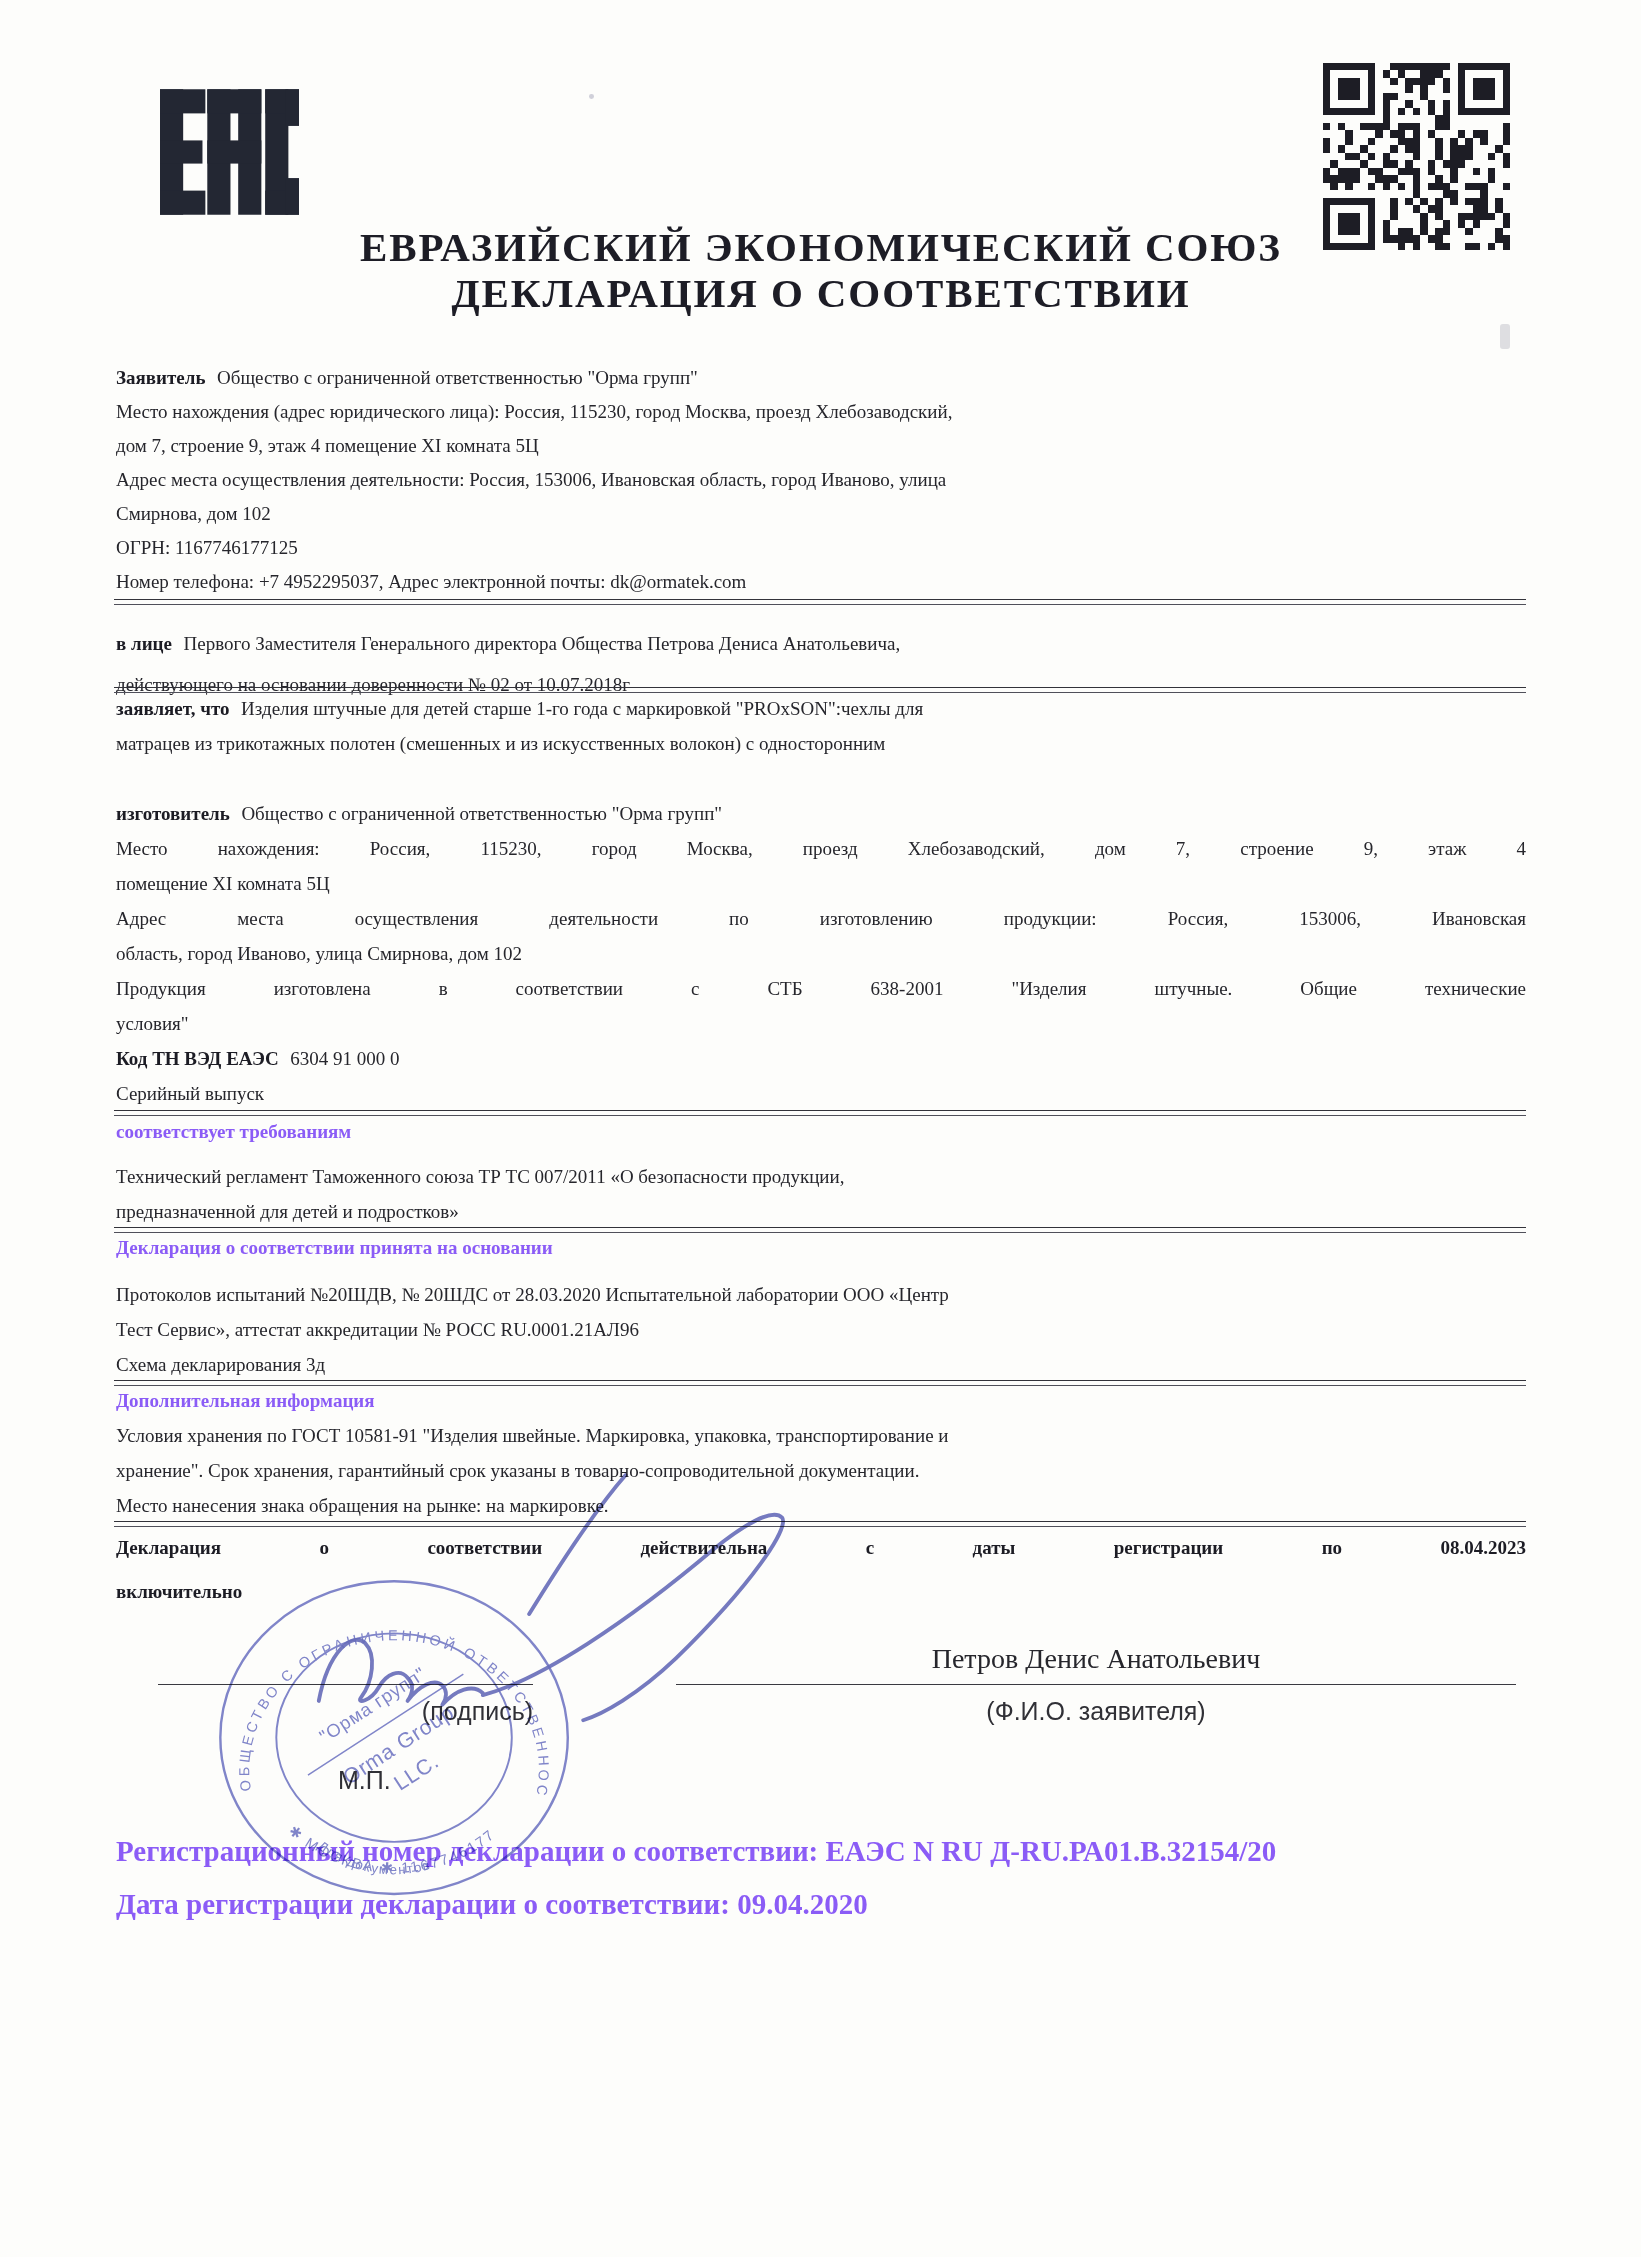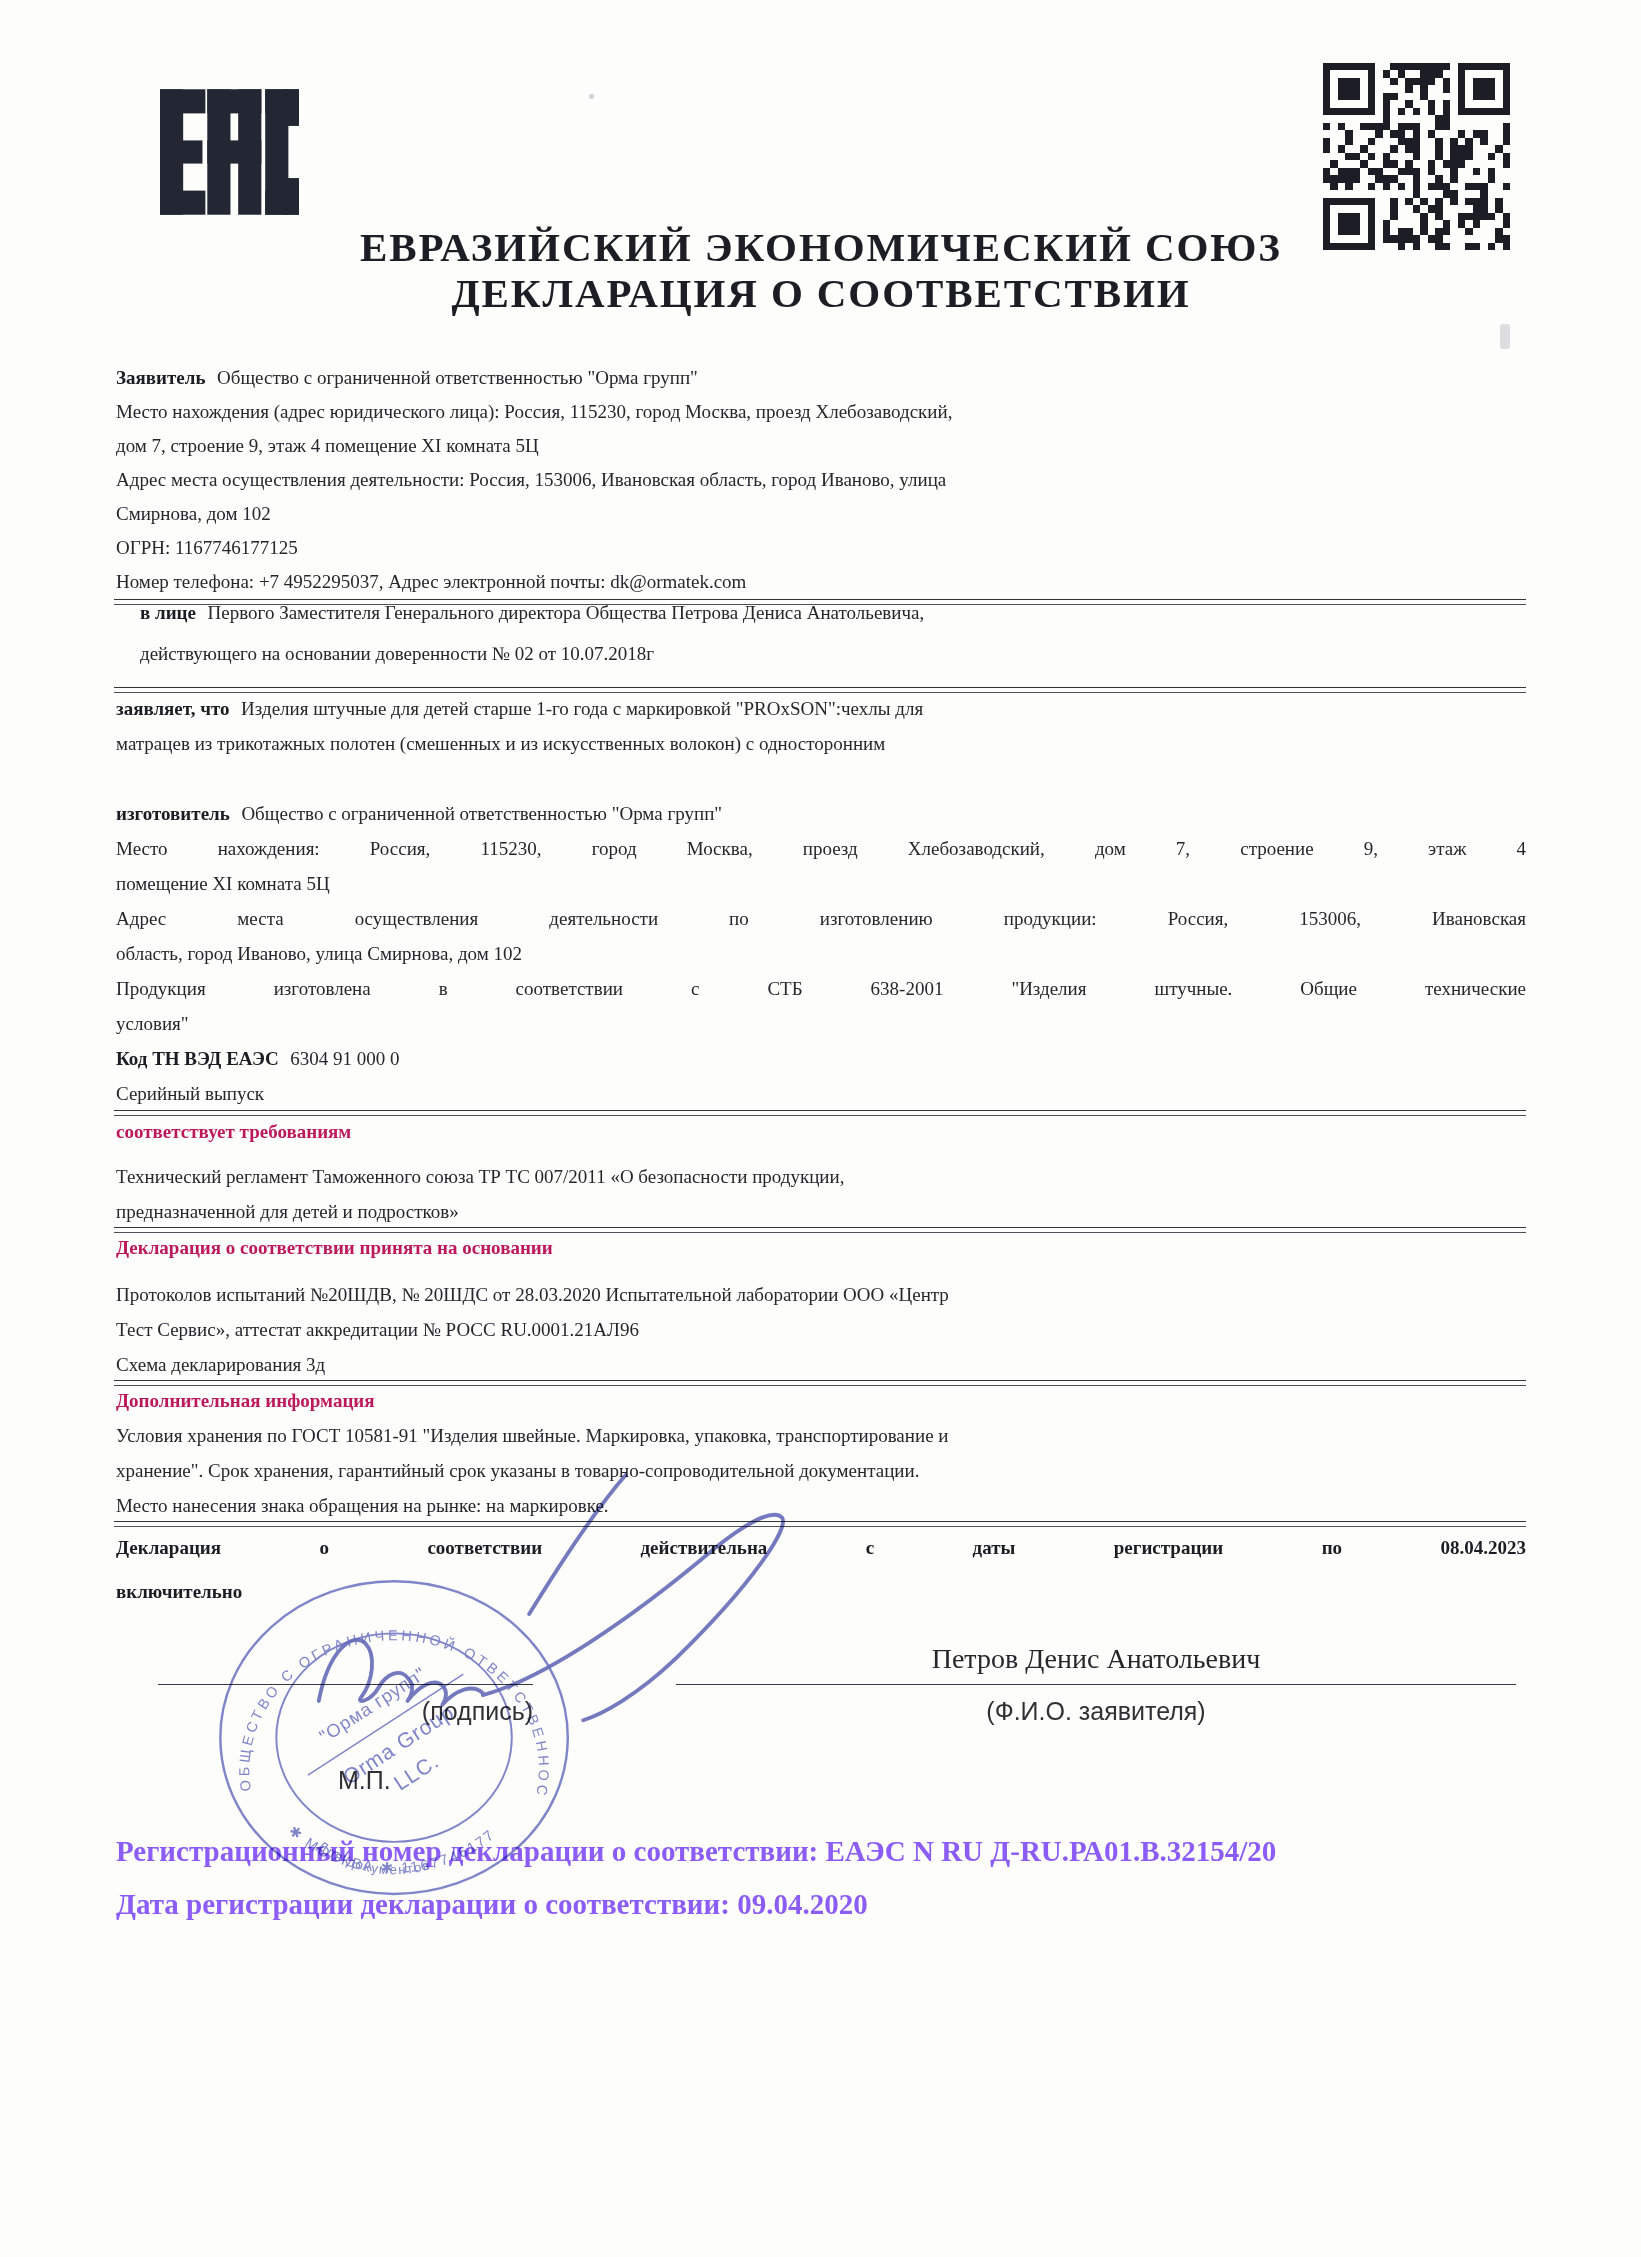--- a/index.html
+++ b/index.html
@@ -9,25 +9,25 @@
   }
   .abs{position:absolute;}
   
   #title{left:116px;top:224px;width:1410px;text-align:center;
     font-weight:bold;font-size:41px;line-height:46px;letter-spacing:1.9px;color:#1d1d26;}
   
   .block{position:absolute;left:116px;width:1410px;font-size:19px;}
   .line{height:34px;line-height:34px;white-space:nowrap;}
   .just{text-align:justify;text-align-last:justify;white-space:normal;}
   .lbl{font-weight:bold;color:#1c1c24;margin-right:11.6px;}
-  .bh{font-weight:bold;color:#be185d;}
+  .bh{font-weight:bold;color:#8b5cf6;}
   .rule{position:absolute;left:114px;width:1412px;height:3.9px;
     border-top:1.9px solid #33333a;border-bottom:1px solid #50505a;}
   .b-applicant{top:361px;}
-  .b-vlice{top:592px;margin-left:24px;} .b-vlice .line{height:41px;line-height:41px;}
+  .b-vlice{top:623px;} .b-vlice .line{height:41px;line-height:41px;}
   .b-product{top:691px;} .b-product .line{height:35px;line-height:35px;}
   .b-manuf{top:796px;} .b-manuf .line{height:35px;line-height:35px;}
   .b-code{top:1041px;} .b-code .line{height:35px;line-height:35px;}
   .b-compl{top:1114px;} .b-compl .line{height:35px;line-height:35px;}
   .b-compl .gap{height:9.7px;}
   .b-basis{top:1230px;} .b-basis .line{height:35px;line-height:35px;}
   .b-basis .gap{height:11.6px;}
   .b-add{top:1383px;} .b-add .line{height:35px;line-height:35px;}
   .b-valid{top:1526px;font-weight:bold;color:#1c1c24;}
   .b-valid .line{height:44px;line-height:44px;}

